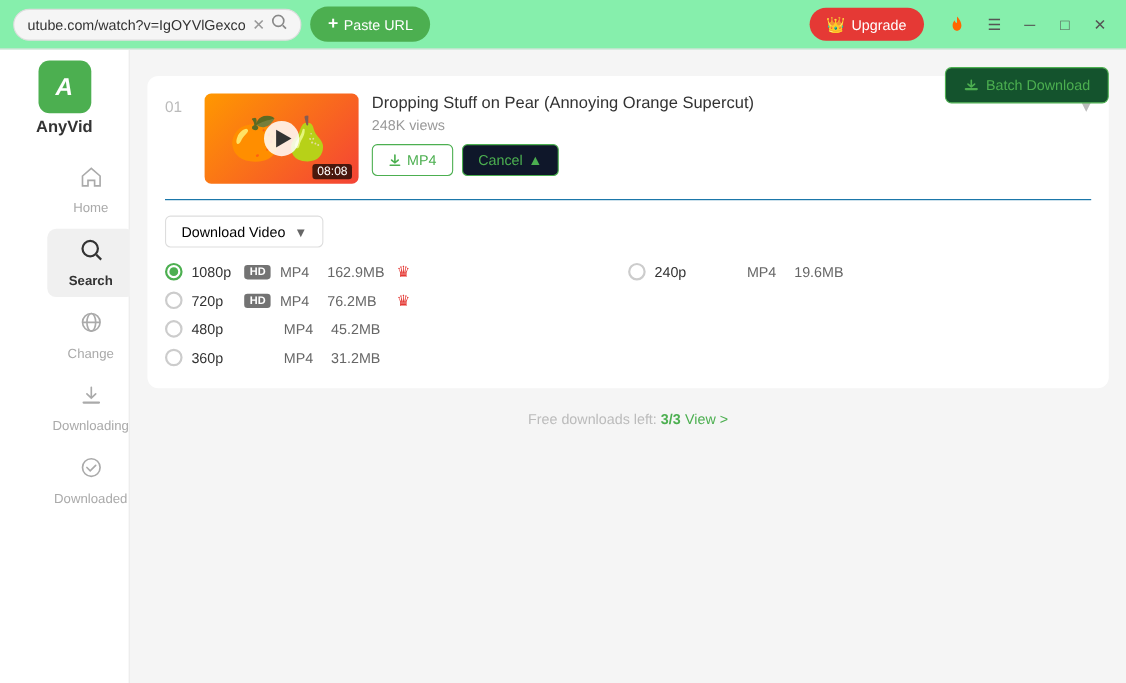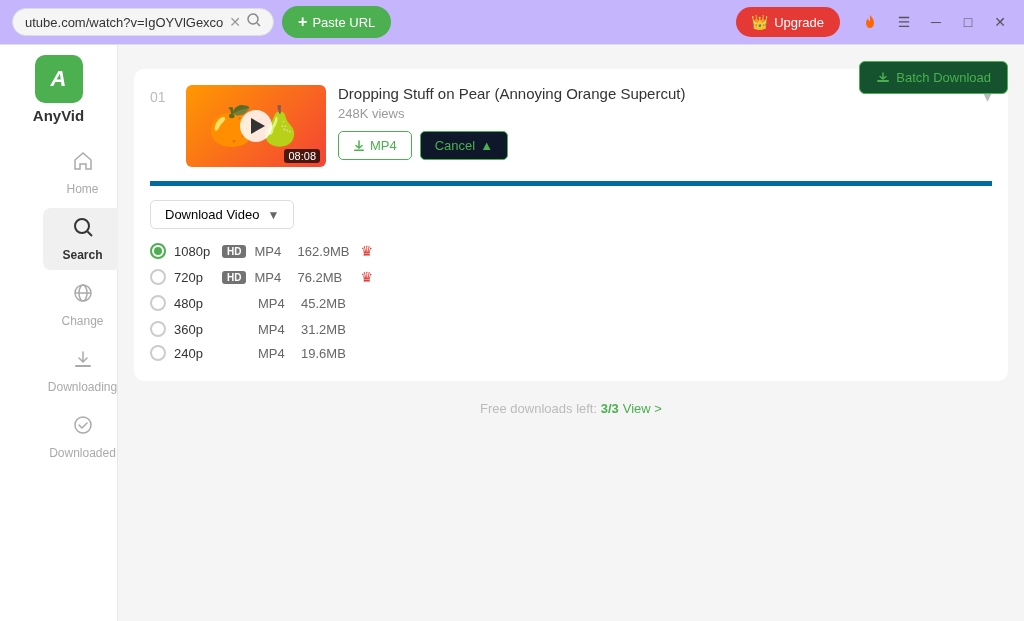--- a/index.html
+++ b/index.html
@@ -1,19 +1,19 @@
 <!DOCTYPE html>
 <html><head>
   <meta charset="utf-8">
   <style>
     * { box-sizing: border-box; margin: 0; padding: 0; }
     body { font-family: -apple-system, BlinkMacSystemFont, 'Segoe UI', sans-serif; background: #f0f0f0; width: 1024px; height: 621px; overflow: hidden; display: flex; flex-direction: column; }
 
     
-    .titlebar { display: flex; align-items: center; padding: 6px 12px; background: #c4b5fd; gap: 8px; border-bottom: 1px solid #e0e0e0; }
+    .titlebar { display: flex; align-items: center; padding: 6px 12px; background: #86efac; gap: 8px; border-bottom: 1px solid #e0e0e0; }
     .url-bar { display: flex; align-items: center; background: #f5f5f5; border: 1px solid #ddd; border-radius: 20px; padding: 4px 12px; flex: 0 0 260px; gap: 6px; }
     .url-text { font-size: 13px; color: #333; flex: 1; overflow: hidden; text-overflow: ellipsis; white-space: nowrap; }
     .url-clear { cursor: pointer; color: #999; font-size: 14px; }
     .search-icon-btn { color: #666; cursor: pointer; }
     .paste-btn { background: #4CAF50; color: #fff; border: none; border-radius: 20px; padding: 7px 16px; font-size: 13px; cursor: pointer; display: flex; align-items: center; gap: 5px; }
     .paste-btn .plus { font-size: 16px; font-weight: bold; }
     .spacer { flex: 1; }
     .upgrade-btn { background: #e53935; color: #fff; border: none; border-radius: 20px; padding: 7px 16px; font-size: 13px; cursor: pointer; display: flex; align-items: center; gap: 5px; }
     .crown-icon { font-size: 14px; }
     .toolbar-icons { display: flex; align-items: center; gap: 8px; margin-left: 8px; }
@@ -53,26 +53,26 @@
     .thumb-duration { position: absolute; bottom: 4px; right: 6px; background: rgba(0,0,0,0.7); color: #fff; font-size: 11px; padding: 1px 4px; border-radius: 3px; }
     .video-info { flex: 1; }
     .video-title { font-size: 15px; font-weight: 500; color: #333; margin-bottom: 4px; }
     .video-views { font-size: 13px; color: #999; margin-bottom: 10px; }
     .video-actions { display: flex; gap: 8px; }
     .mp4-btn { background: #fff; border: 1.5px solid #4CAF50; color: #4CAF50; border-radius: 5px; padding: 6px 14px; font-size: 13px; cursor: pointer; display: flex; align-items: center; gap: 5px; }
     .cancel-btn { background: #0f172a; border: 1.5px solid #4CAF50; color: #4CAF50; border-radius: 5px; padding: 6px 14px; font-size: 13px; cursor: pointer; display: flex; align-items: center; gap: 5px; }
     .header-dropdown { margin-left: auto; color: #bbb; cursor: pointer; font-size: 18px; }
 
     
-    .download-options { border-top: 5px solid #0369a1; padding-top: 14px; }
+    .download-options { border-top: 1px solid #0369a1; padding-top: 14px; }
     .options-row { display: flex; align-items: center; gap: 12px; margin-bottom: 10px; }
     .dropdown-select { background: #fff; border: 1.5px solid #ddd; border-radius: 5px; padding: 6px 14px; font-size: 13px; cursor: pointer; display: flex; align-items: center; gap: 8px; }
     .dropdown-arrow { font-size: 12px; color: #666; }
 
-    .quality-grid { display: grid; grid-template-columns: 1fr; gap: 0; }
+    .quality-grid { display: grid; grid-template-columns: 1fr 1fr; gap: 0; }
     .quality-col { display: flex; flex-direction: column; gap: 2px; }
     .quality-row { display: flex; align-items: center; gap: 8px; padding: 4px 0; }
     .radio-btn { width: 16px; height: 16px; border-radius: 50%; border: 2px solid #ccc; display: flex; align-items: center; justify-content: center; cursor: pointer; flex-shrink: 0; }
     .radio-btn.selected { border-color: #4CAF50; }
     .radio-inner { width: 8px; height: 8px; border-radius: 50%; background: #4CAF50; }
     .quality-label { font-size: 13px; color: #333; min-width: 40px; }
     .hd-badge { background: #737373; color: #fff; font-size: 10px; padding: 1px 5px; border-radius: 3px; font-weight: bold; }
     .quality-format { font-size: 13px; color: #666; min-width: 35px; }
     .quality-size { font-size: 13px; color: #666; min-width: 55px; }
     .crown-small { color: #e53935; font-size: 14px; }

